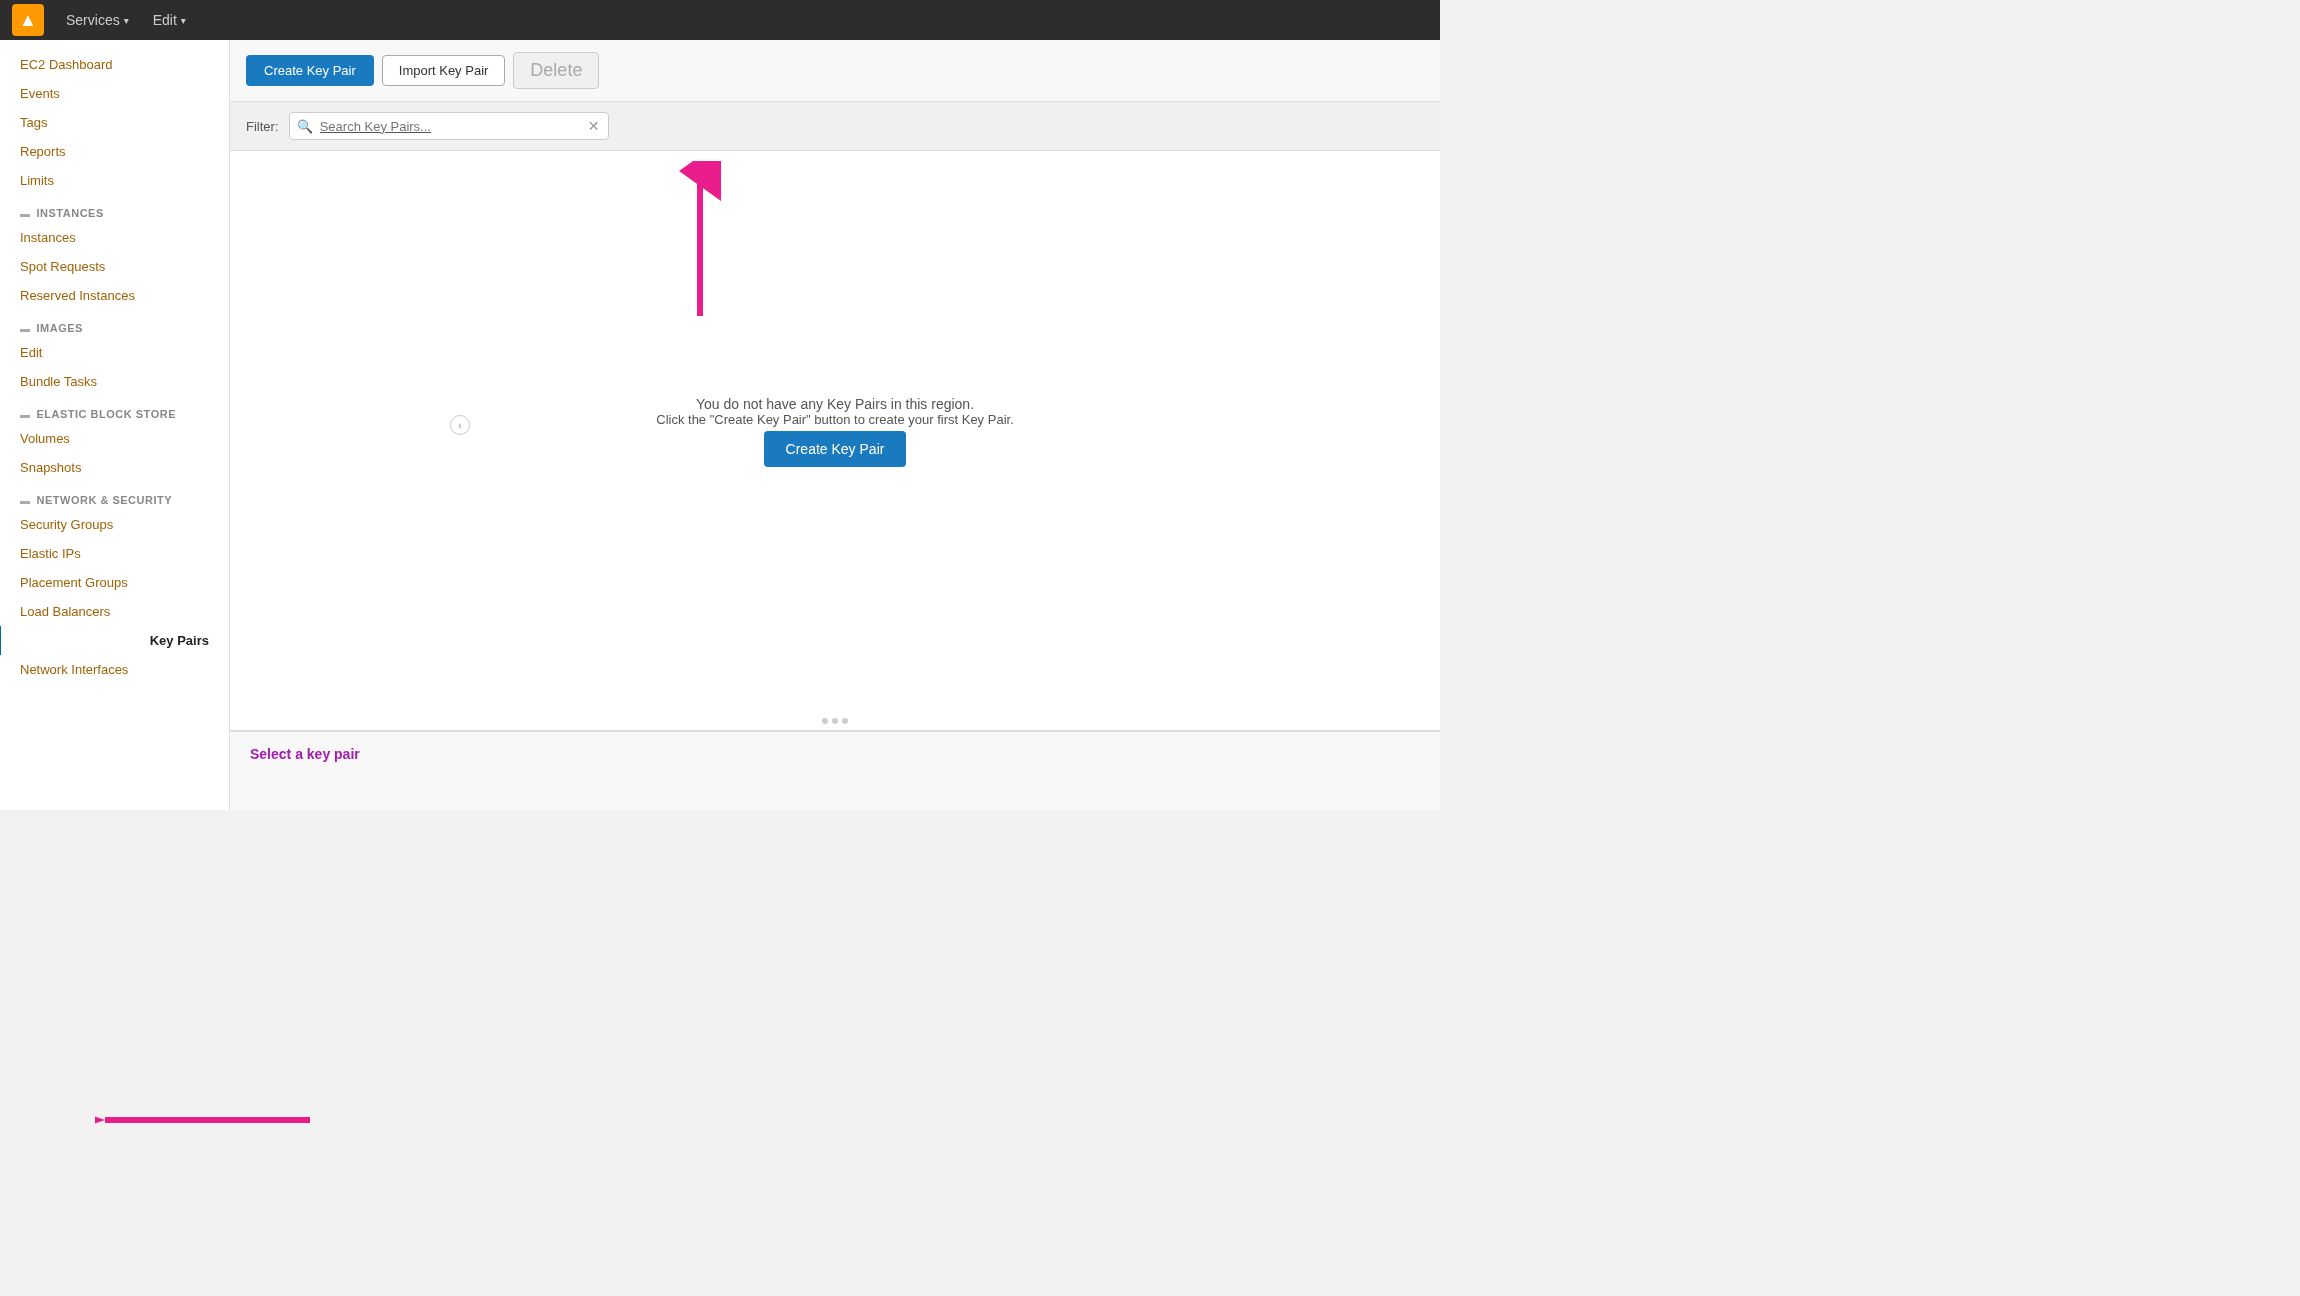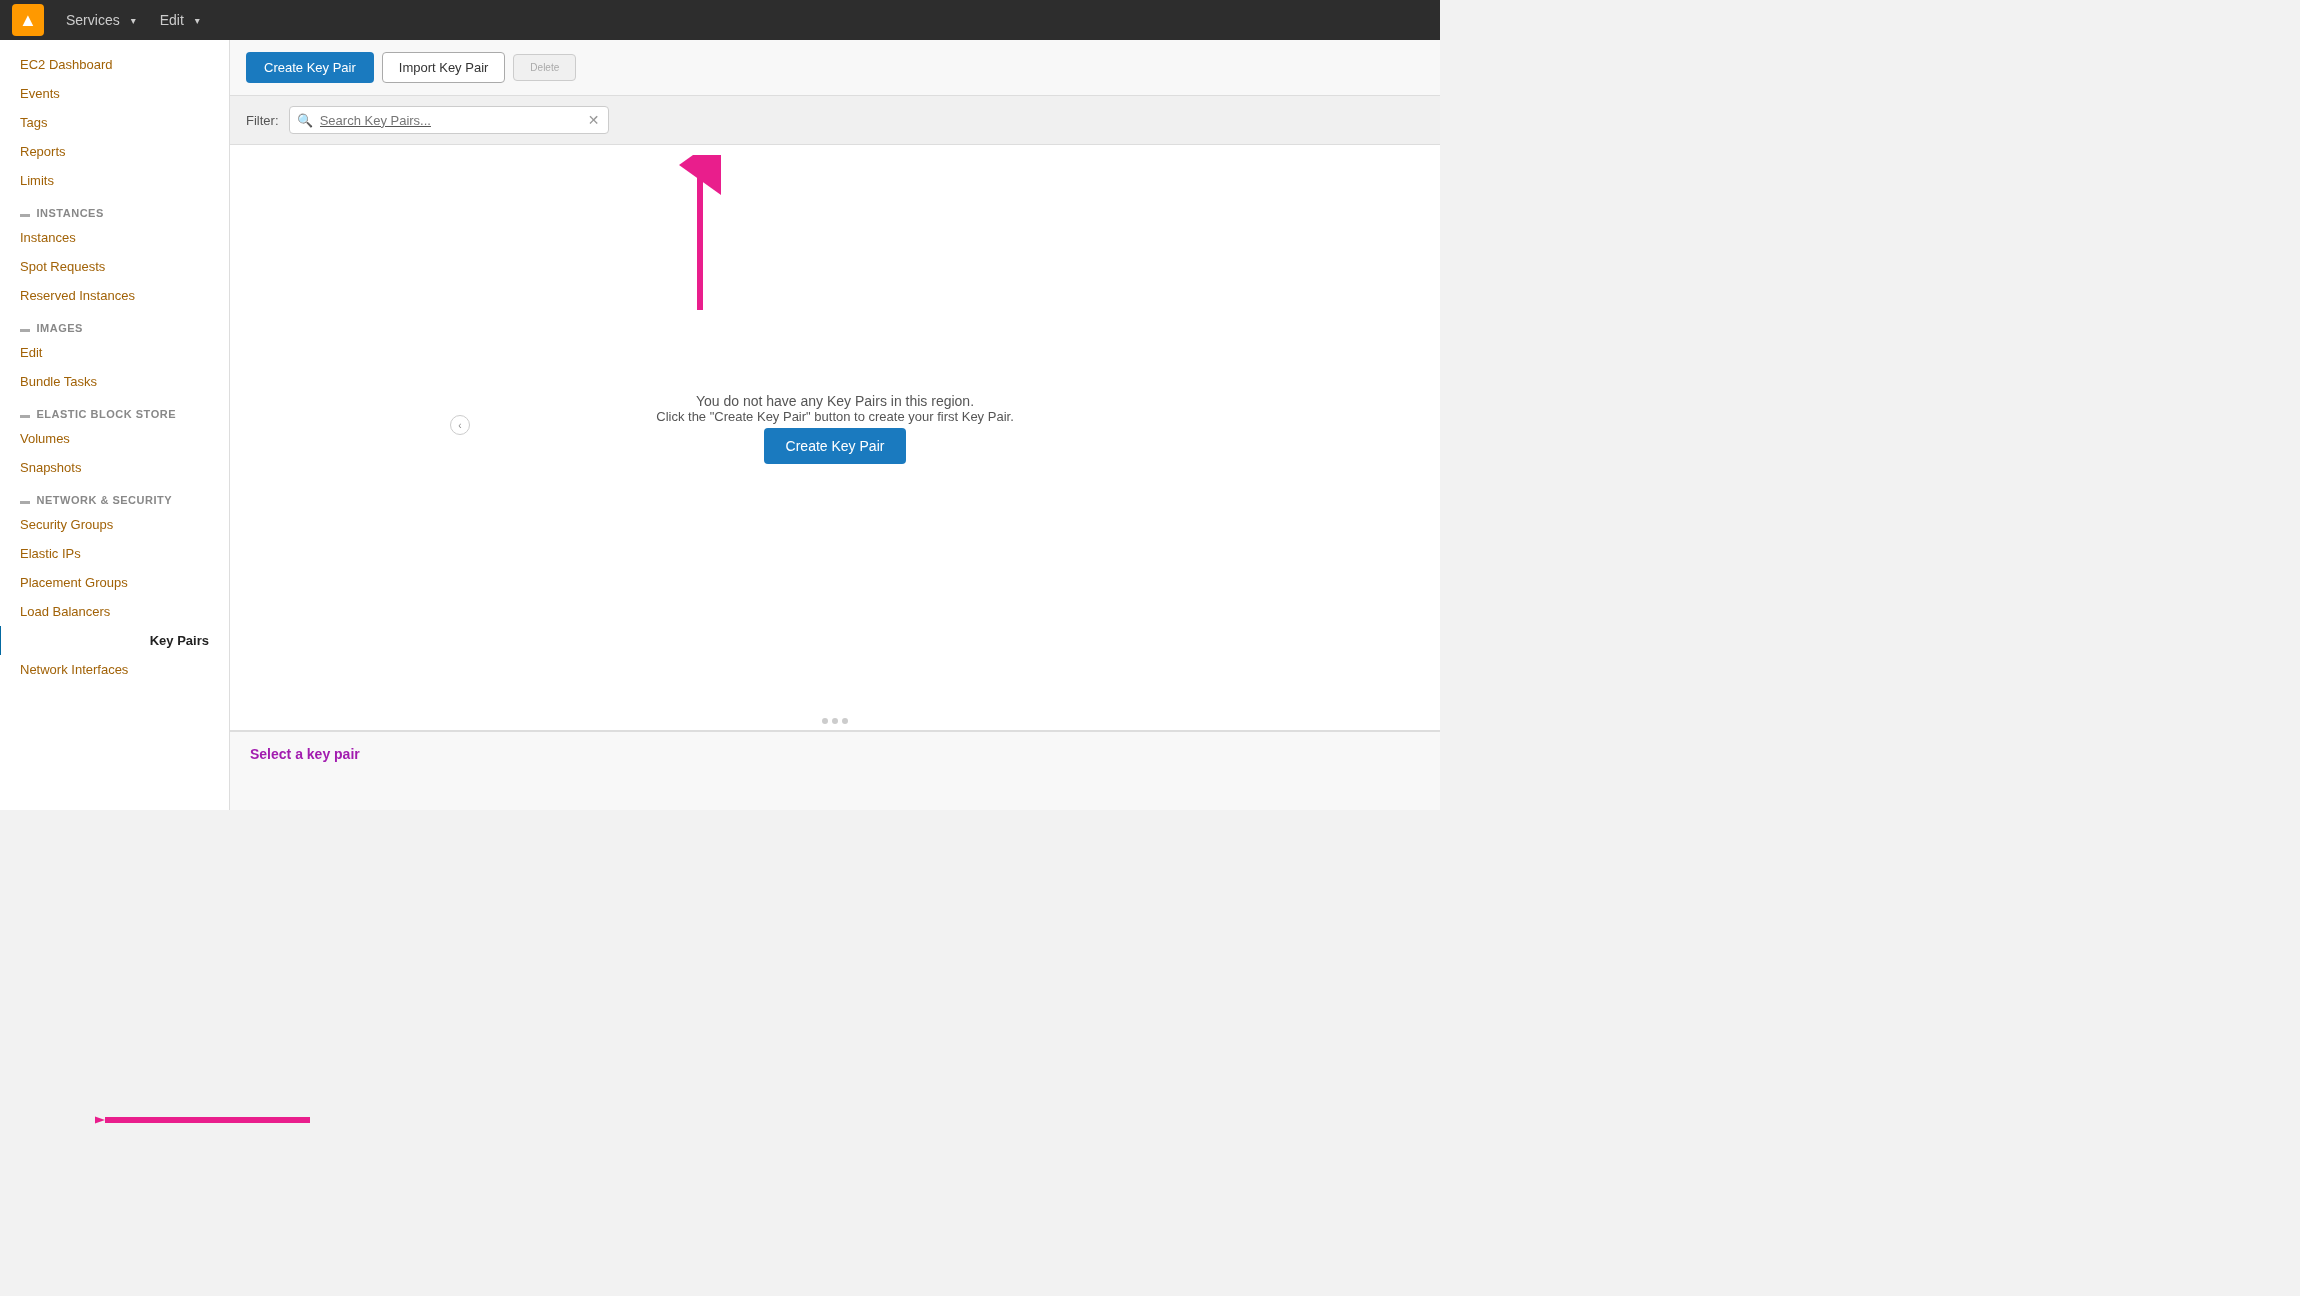--- a/index.html
+++ b/index.html
@@ -33,21 +33,21 @@
     .top-nav-btn {
       color: #ccc;
       background: none;
       border: none;
       cursor: pointer;
       font-size: 14px;
       padding: 4px 10px;
       border-radius: 3px;
       display: flex;
       align-items: center;
-      gap: 11px;
+      gap: 4px;
     }
     .top-nav-chevron { font-size: 10px; }
 
     
     .layout {
       display: flex;
       height: calc(810px - 40px);
     }
 
     
@@ -124,21 +124,21 @@
       padding: 7px 16px;
       font-size: 13px;
       cursor: pointer;
     }
     .btn-disabled {
       background: #f0f0f0;
       color: #aaa;
       border: 1px solid #ccc;
       border-radius: 4px;
       padding: 7px 16px;
-      font-size: 10px;
+      font-size: 18px;
       cursor: default;
     }
 
     
     .filter-bar {
       background: #f0f0f0;
       border-bottom: 1px solid #ddd;
       padding: 10px 16px;
       display: flex;
       align-items: center;

